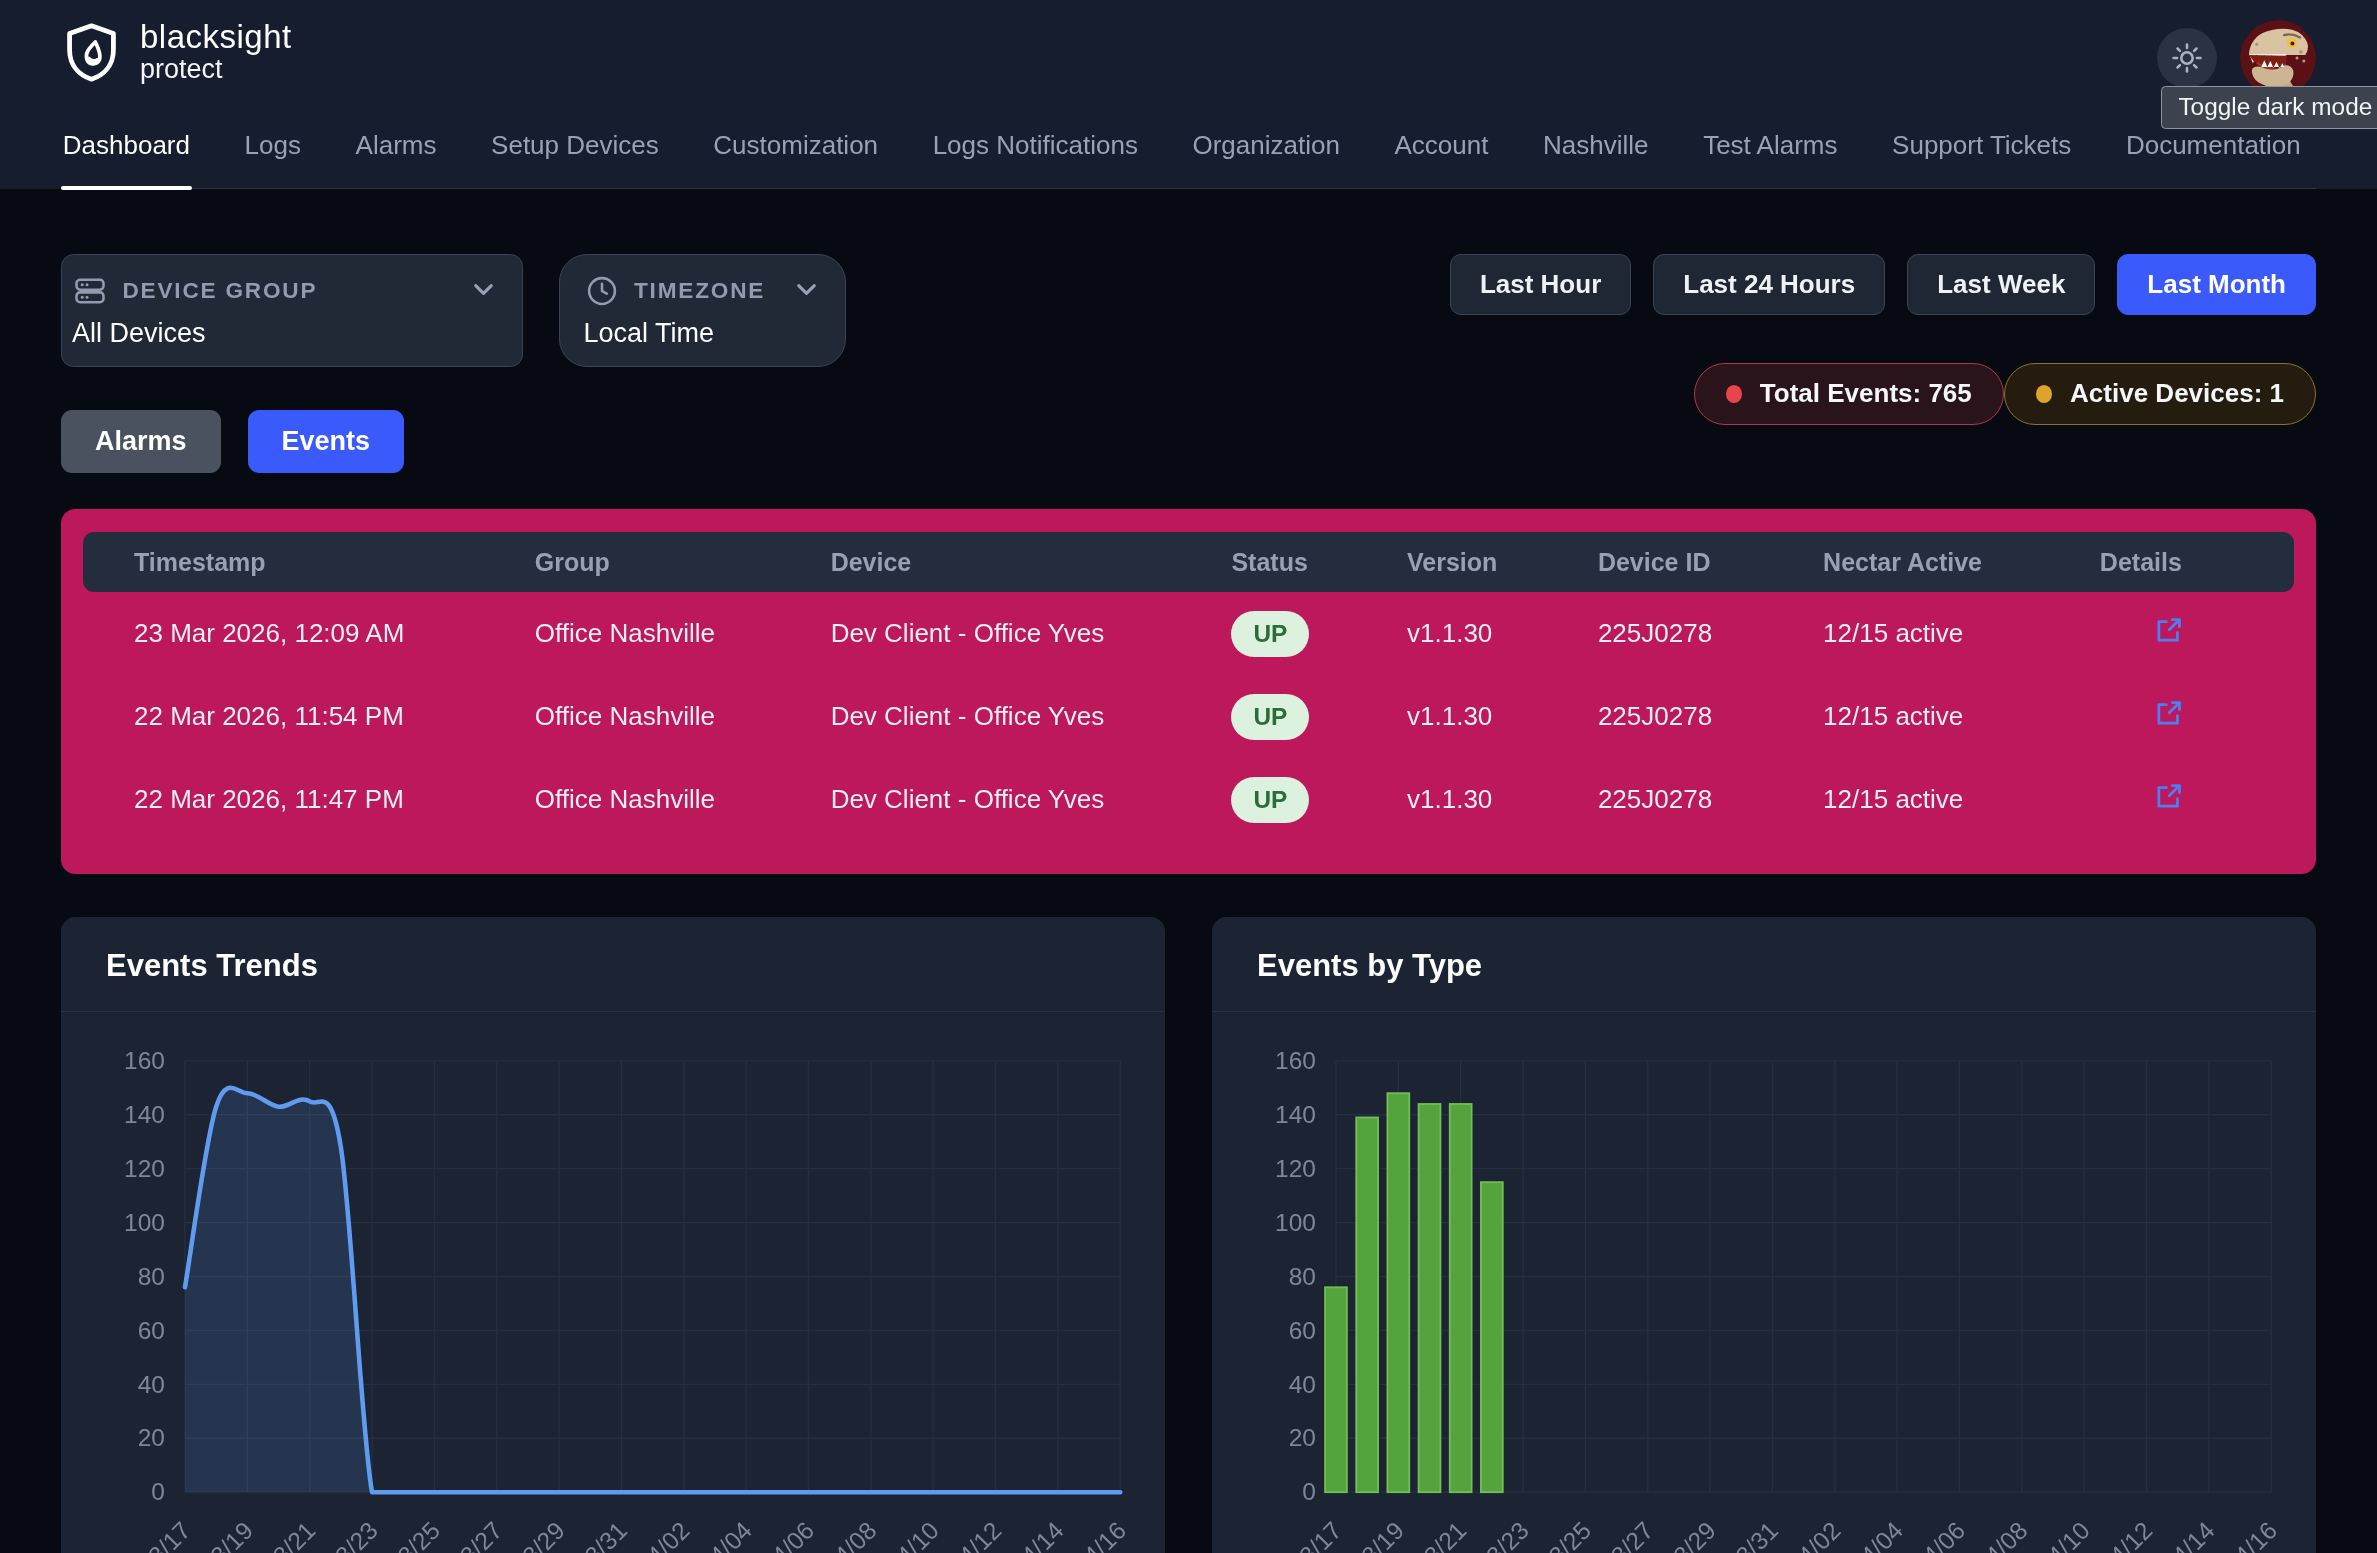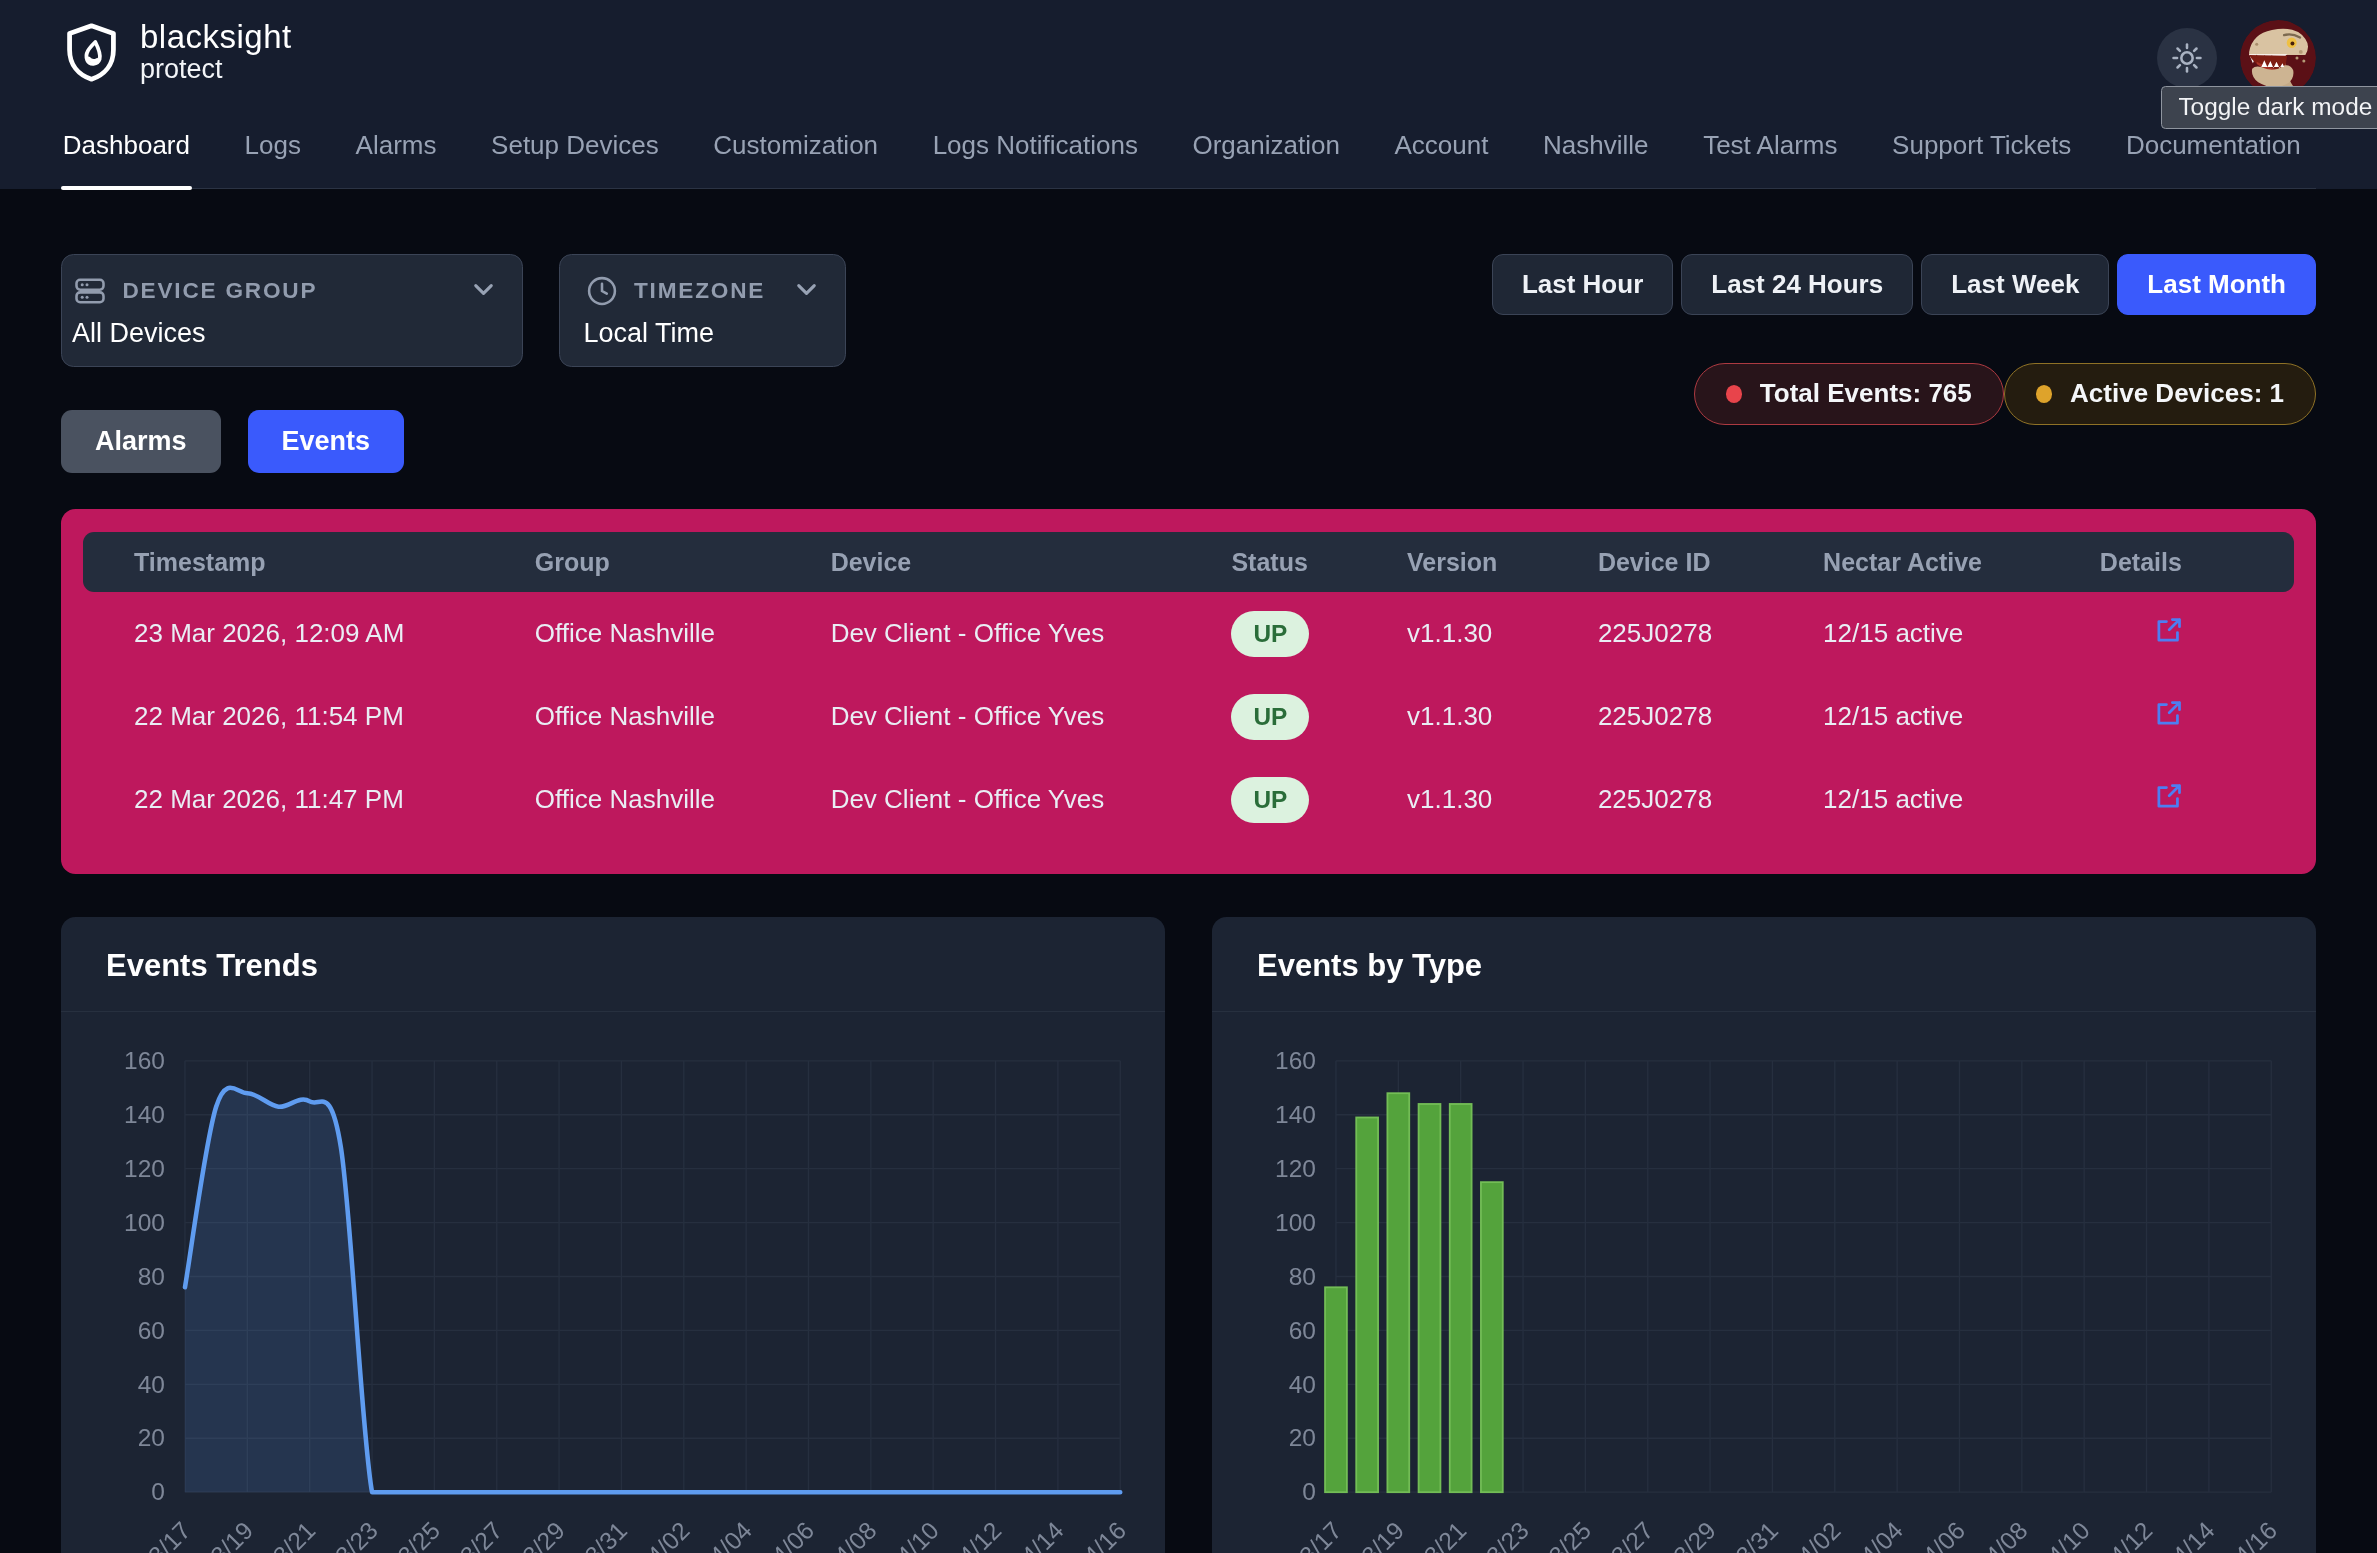--- a/index.html
+++ b/index.html
@@ -32,28 +32,28 @@
   .nav-item.active::after{content:"";position:absolute;left:0;right:0;bottom:-1.8px;height:4.5px;background:#fff;border-radius:2.7px;}
   
   main{padding:0 61px;}
   .filters-row{display:flex;justify-content:space-between;align-items:flex-start;margin-top:65px;}
   .filter-group{display:flex;gap:36px;}
   .filter-card{
     box-sizing:border-box;background:#212937;border:1.8px solid #3b4456;border-radius:12.6px;
     padding:18px 23.5px 16.3px;cursor:pointer;
   }
   .filter-card.device{width:462px;padding-left:10px;}
-  .filter-card.tz{width:287px;}
+  .filter-card.tz{width:287px;border-radius:28px;}
   .filter-head{display:flex;align-items:center;gap:14.5px;color:#929cae;}
   .filter-head svg{width:36px;height:36px;flex:none;}
   .filter-label{font-size:22.6px;font-weight:700;letter-spacing:1.8px;}
   .filter-chevron{margin-left:auto;}
   .filter-chevron svg{width:31px;height:31px;}
   .filter-value{font-size:27px;color:#fff;margin-top:9px;}
-  .time-buttons{display:flex;gap:8px;}
+  .time-buttons{display:flex;gap:22px;}
   .time-btn{
     height:61px;padding:0 29px;border-radius:11px;display:flex;align-items:center;
     background:#1f2735;border:1.8px solid #3b4456;color:#eef1f6;
     font-size:26px;font-weight:700;cursor:pointer;font-family:inherit;white-space:nowrap;
   }
   .time-btn.selected{background:#3a5afc;border-color:#3a5afc;color:#fff;}
   .row2{display:flex;justify-content:space-between;align-items:flex-start;margin-top:-3.6px;}
   .view-toggle{display:flex;gap:27px;margin-top:47px;}
   .toggle-btn{
     height:63px;padding:0 34px;border-radius:11px;border:none;display:flex;align-items:center;

